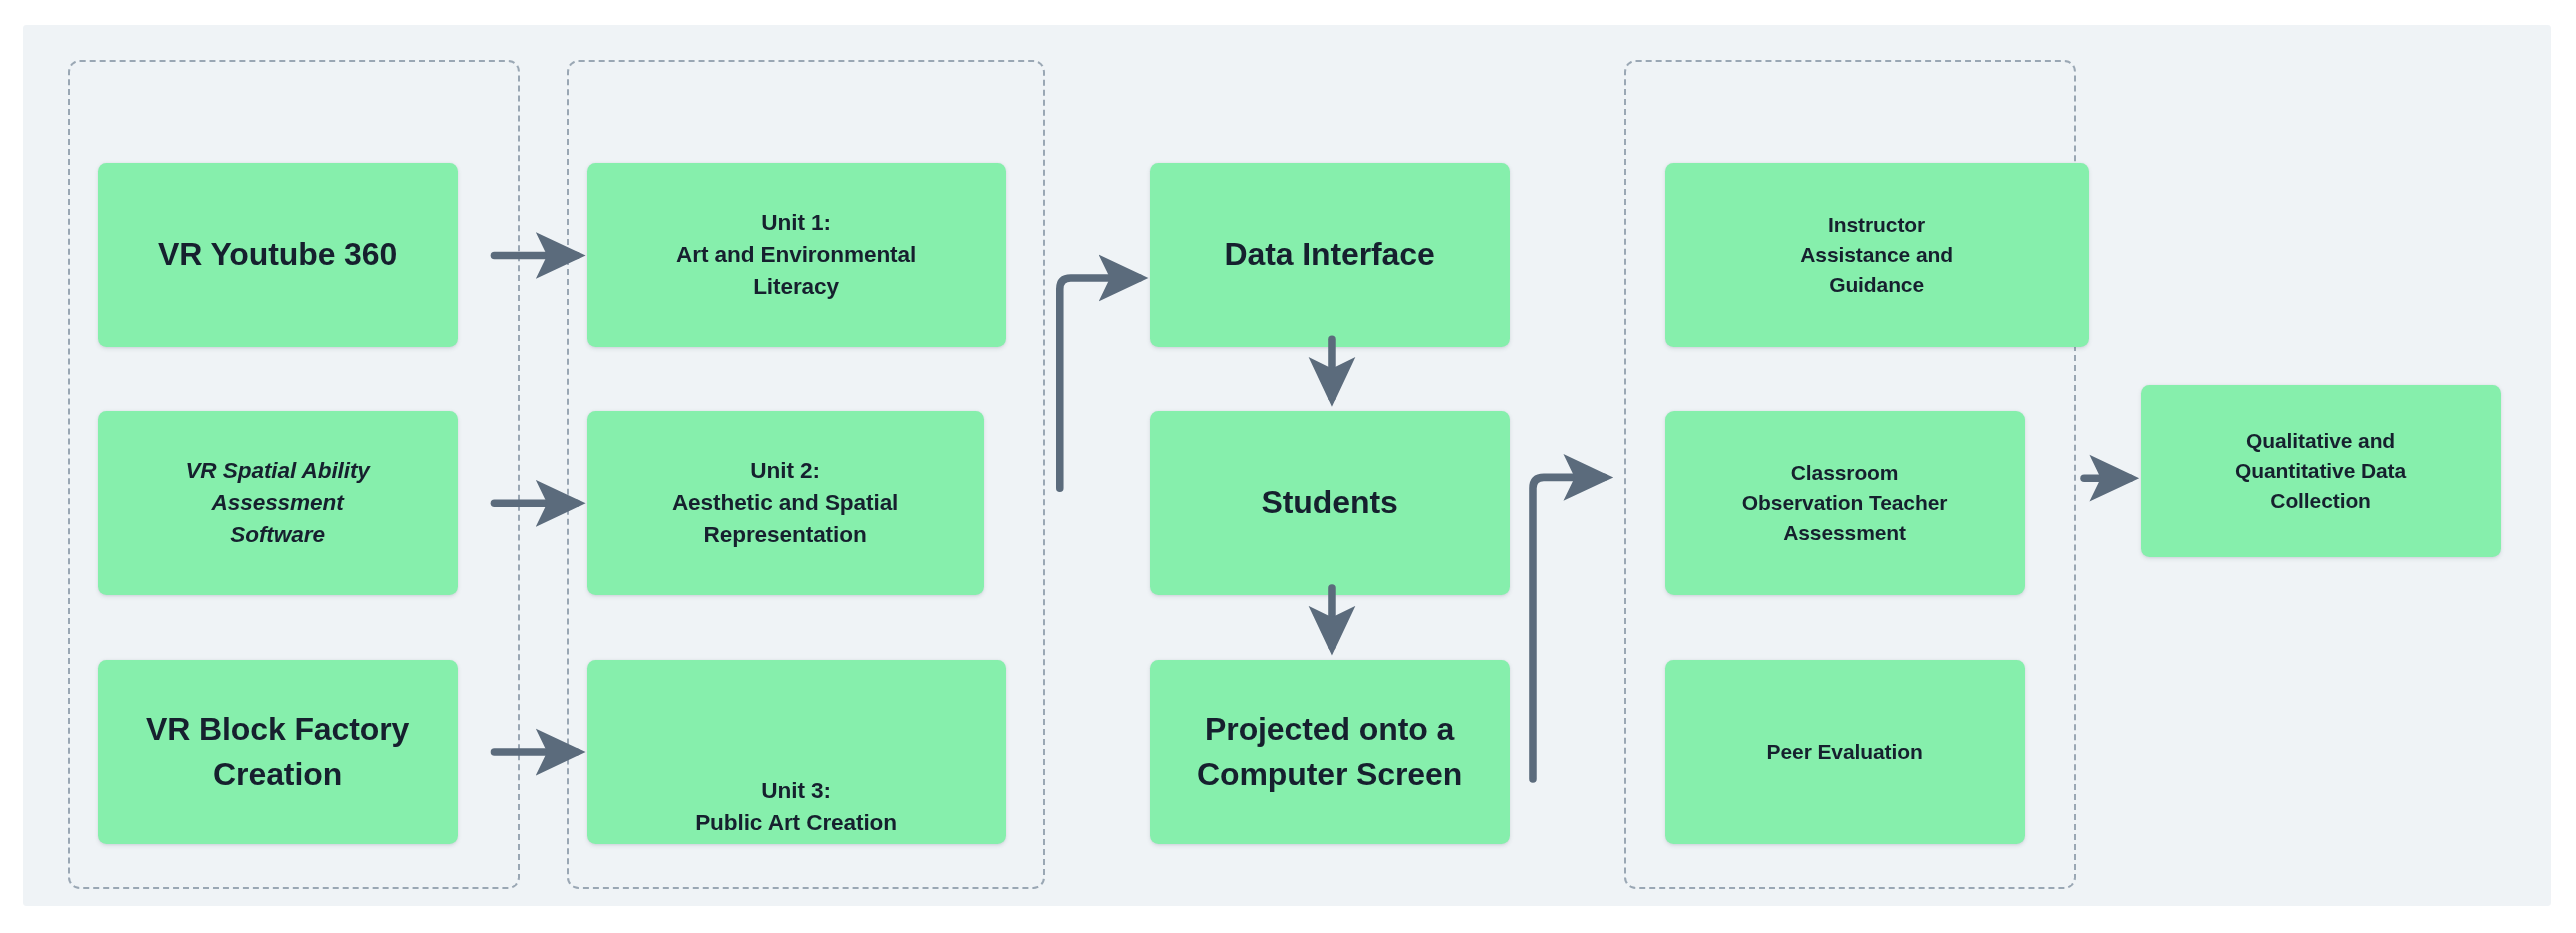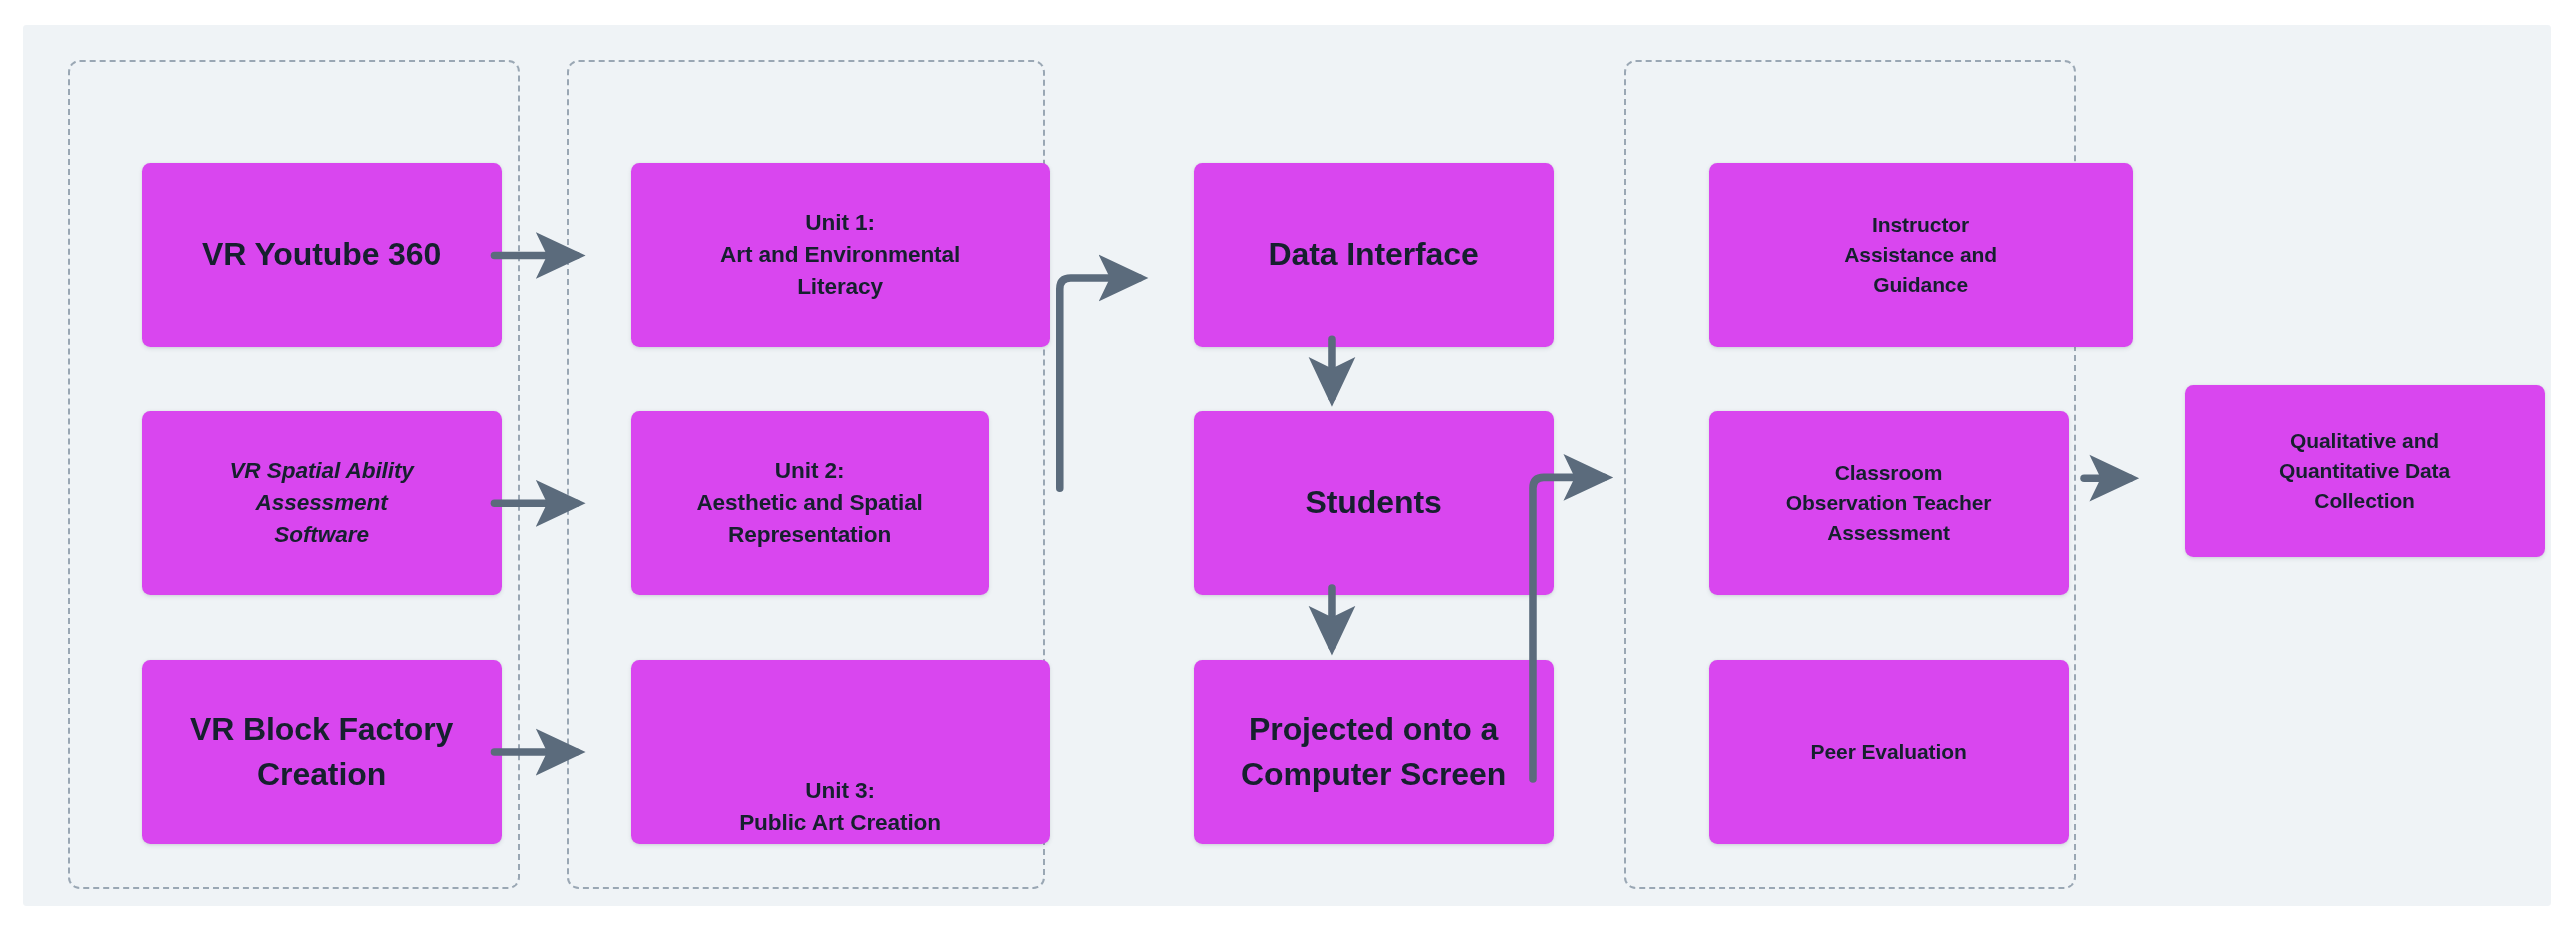--- a/index.html
+++ b/index.html
@@ -30,31 +30,30 @@
     position: absolute;
     border: 2.5px dashed #9aa7b4;
     border-radius: 11.7px;
     box-sizing: border-box;
     background: transparent;
   }
 
   
   .node {
     position: absolute;
-    background: #d946ef;
+    background: #86efac;
     border-radius: 8.4px;
     box-sizing: border-box;
     box-shadow: 0 1.7px 4.2px rgba(30, 45, 65, 0.10),
                 0 0.8px 1.7px rgba(30, 45, 65, 0.06);
     display: flex;
     align-items: center;
     justify-content: center;
     text-align: center;
     padding: 5px 11.7px;
-    margin-left: 44px;
   }
   .node .label {
     color: #16202e;
     font-weight: 700;
     line-height: 1.42;
     letter-spacing: -0.1px;
     white-space: pre-line;
   }
   .lbl-lg  { font-size: 32px; }
   .lbl-md  { font-size: 22.6px; }
@@ -94,21 +93,21 @@
     <span class="label lbl-lg">VR Block Factory
 Creation</span>
   </div>
 
   <div class="node" style="left:564px; top:138px; width:419px; height:184px;">
     <span class="label lbl-md">Unit 1:
 Art and Environmental
 Literacy</span>
   </div>
 
-  <div class="node" style="left:564px; top:386px; width:358px; height:184px;">
+  <div class="node" style="left:564px; top:386px; width:397px; height:184px;">
     <span class="label lbl-md">Unit 2:
 Aesthetic and Spatial
 Representation</span>
   </div>
 
   <div class="node" style="left:564px; top:635px; width:419px; height:184px;align-items:flex-end;">
     <span class="label lbl-md">Unit 3:
 Public Art Creation</span>
   </div>
 
@@ -124,21 +123,21 @@
     <span class="label lbl-lg">Projected onto a
 Computer Screen</span>
   </div>
 
   <div class="node" style="left:1642px; top:138px; width:424px; height:184px;">
     <span class="label lbl-sm">Instructor
 Assistance and
 Guidance</span>
   </div>
 
-  <div class="node" style="left:1642px; top:386px; width:360px; height:184px;">
+  <div class="node" style="left:1642px; top:386px; width:360px; height:184px;border-radius:9px;">
     <span class="label lbl-sm">Classroom
 Observation Teacher
 Assessment</span>
   </div>
 
   <div class="node" style="left:1642px; top:635px; width:360px; height:184px;">
     <span class="label lbl-sm">Peer Evaluation</span>
   </div>
 
   <div class="node" style="left:2118px; top:360px; width:360px; height:172px;">

